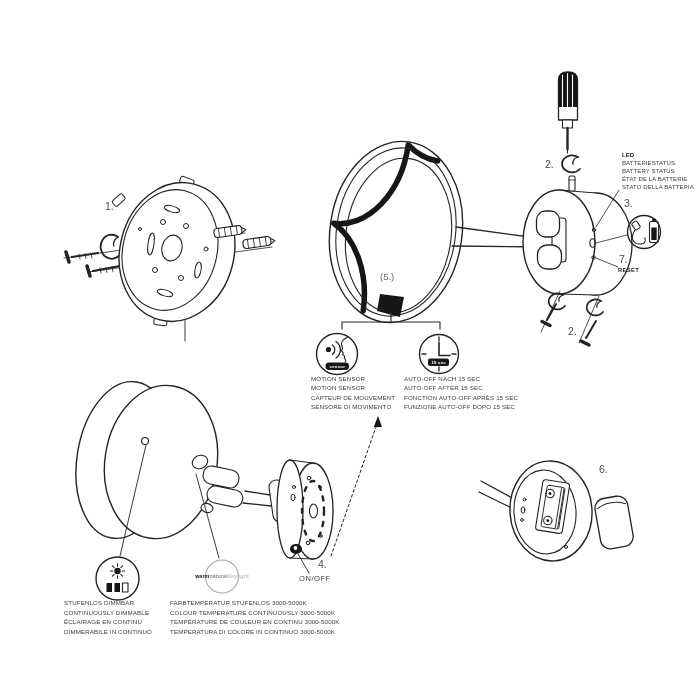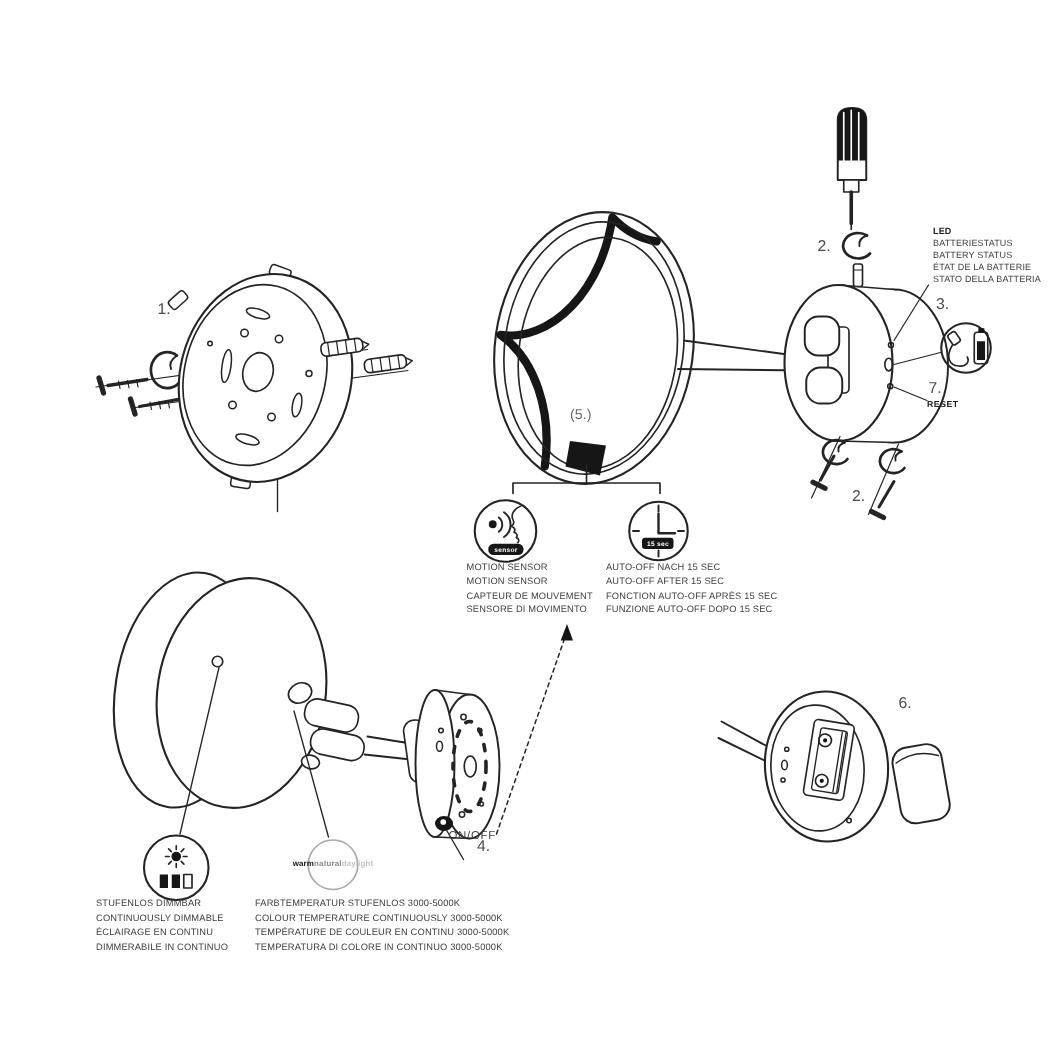--- a/index.html
+++ b/index.html
@@ -258,21 +258,21 @@
       <path d="M600,506 Q614,499 628.5,506" class="s1"></path>
     </g>
   </g>
 </svg>
 
 <div class="lbl num" style="left:105px;top:200px;">1.</div>
 <div class="lbl num" style="left:545px;top:158px;">2.</div>
 <div class="lbl num" style="left:568px;top:325px;">2.</div>
 <div class="lbl num" style="left:624px;top:197px;">3.</div>
 <div class="lbl num" style="left:318px;top:558px;">4.</div>
-<div class="lbl onoff" style="left:299px;top:552px;">ON/OFF</div>
+<div class="lbl onoff" style="left:299px;top:574px;">ON/OFF</div>
 <div class="lbl step5" style="left:380px;top:271px;">(5.)</div>
 <div class="lbl num" style="left:599px;top:463px;">6.</div>
 <div class="lbl num" style="left:619px;top:253px;">7.</div>
 <div class="lbl reset" style="left:618px;top:267px;">RESET</div>
 
 <div class="lbl ledblk" style="left:622px;top:151px;">
   <div class="ledtitle">LED</div>
   <div>BATTERIESTATUS</div>
   <div>BATTERY STATUS</div>
   <div>ÉTAT DE LA BATTERIE</div>

